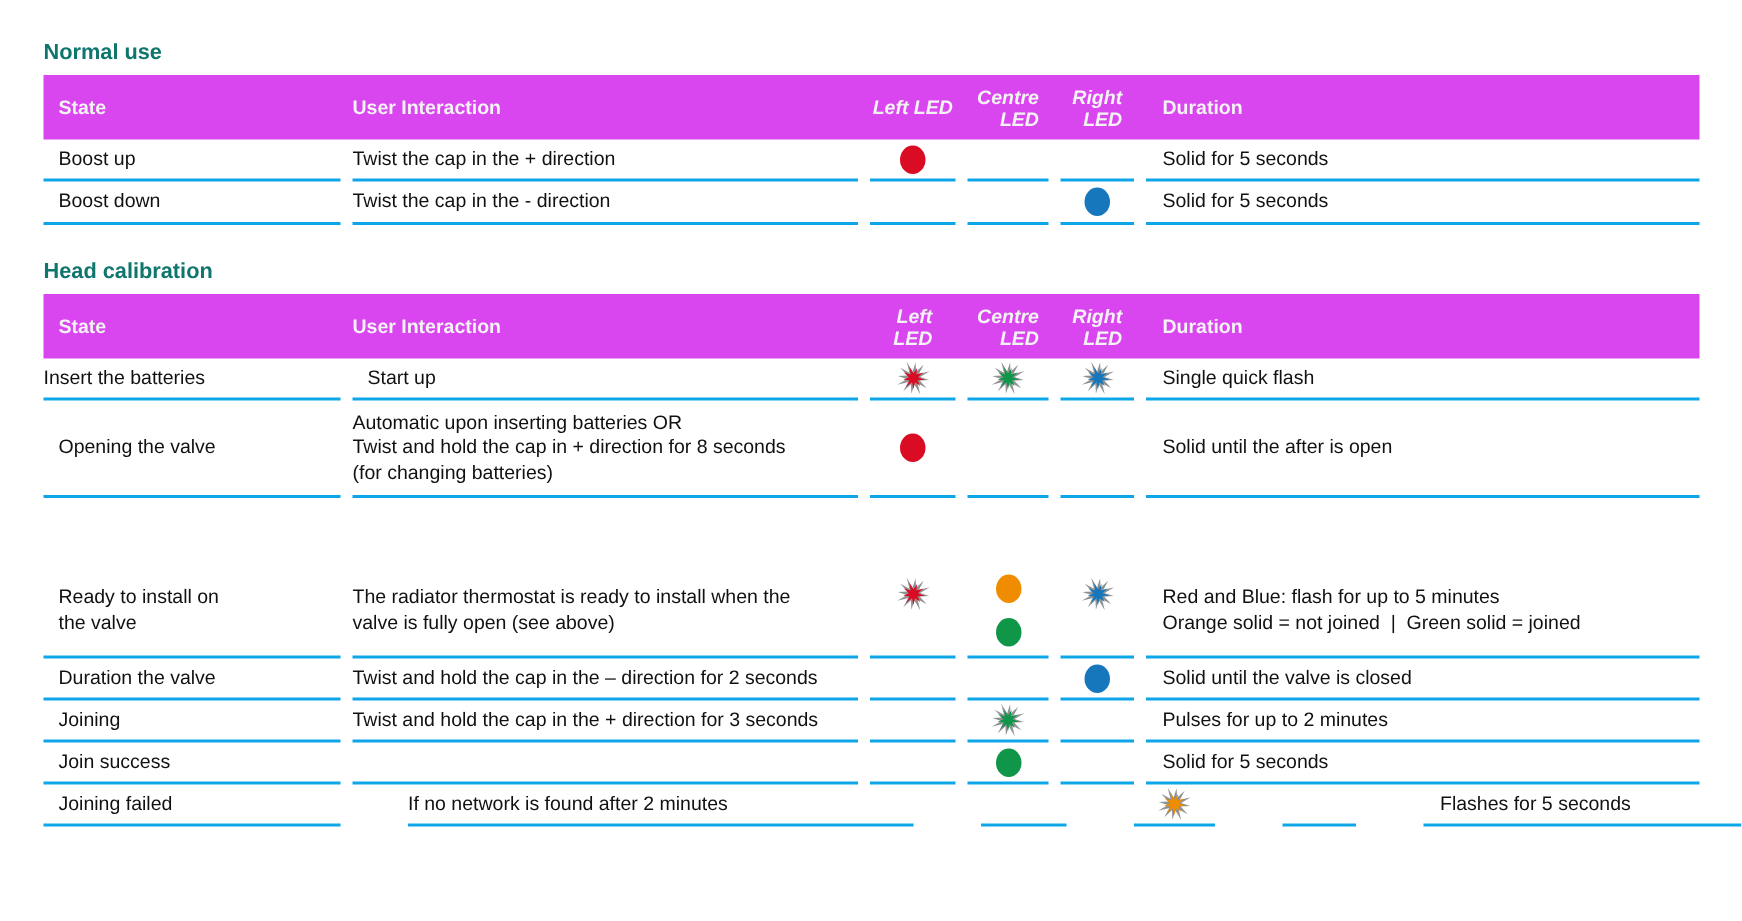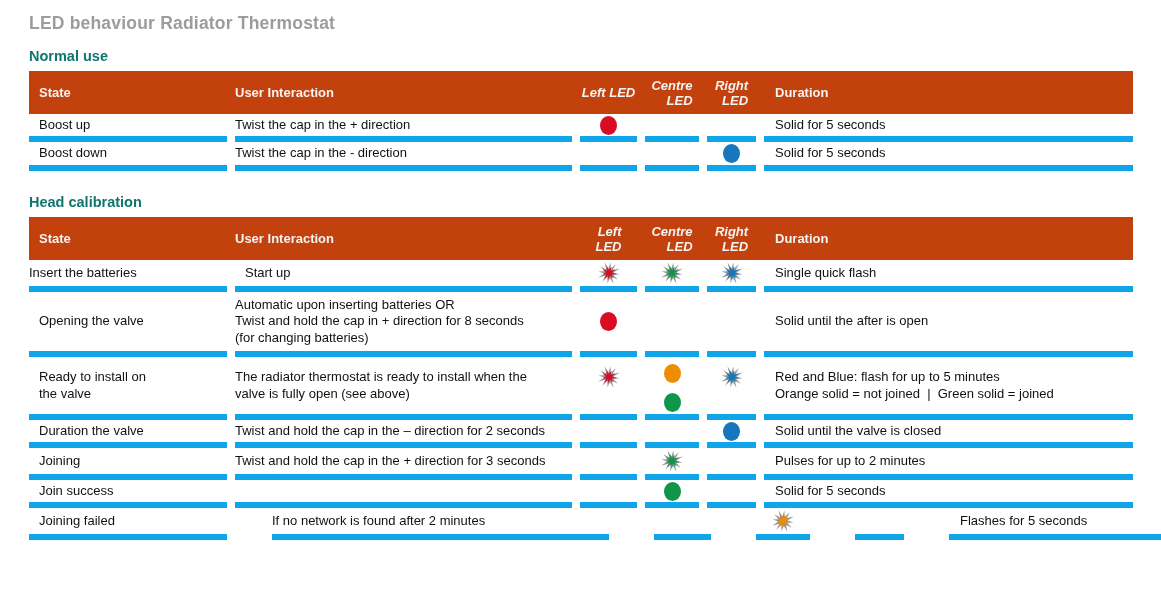--- a/index.html
+++ b/index.html
@@ -29,57 +29,56 @@
   .section .sec-gap-normal{margin-top:14px;}
   .section .sec-gap-calib{margin-top:23px;}
   .ledtable{margin-top:7px;width:1104px;}
   .trow-grid{
     display:grid;
     grid-template-columns:198px 337px 57px 54px 49px 369px;
     column-gap:8px;
     align-items:stretch;
   }
   .thead{
-    background:#c2410c;
+    background:#d946ef;
     min-height:43px;
   }
   .thead .cell{
     border-bottom:none;
     color:#f3f3f3;
     font-weight:bold;
     font-size:13px;
     line-height:15px;
   }
   .cell{
     display:flex;
     flex-direction:column;
     justify-content:center;
     align-items:flex-start;
     font-size:13px;
     line-height:16.5px;
     white-space:pre-wrap;
     box-sizing:border-box;
   }
-  .trow .cell{border-bottom:6px solid #0ea5e9;}
+  .trow .cell{border-bottom:2px solid #0ea5e9;}
   .c-state{padding-left:10px;padding-right:4px;}
   .c-duration{padding-left:11px;padding-right:4px;}
   .c-led{align-items:center;text-align:right;white-space:pre-line;font-style:italic;}
   .c-led.top{justify-content:flex-start;padding-top:7px;}
   .led-stack{display:flex;flex-direction:column;align-items:center;gap:10px;}
   .led-dot{
     width:17px;height:19px;border-radius:50%;
     display:inline-block;
   }
   .led-flash{display:inline-block;}
 </style>
 </head>
 <body>
 
 <div class="page">
-  <h1 class="doc-title">LED behaviour Radiator Thermostat</h1>
   <div id="sections">
       <div class="section">
         <h2 class="sec-gap-normal">Normal use</h2>
         <div class="ledtable">
           <div class="thead trow-grid">
             <div class="cell c-state">State</div>
             <div class="cell c-interaction">User Interaction</div>
             <div class="cell c-left c-led">Left LED</div>
             <div class="cell c-centre c-led">Centre
 LED</div>
@@ -139,21 +138,21 @@
           <div class="trow trow-grid" style="min-height: 65px;">
             <div class="cell c-state">Opening the valve</div>
             <div class="cell c-interaction">Automatic upon inserting batteries OR
 Twist and hold the cap in + direction for 8 seconds
 (for changing batteries)</div>
             <div class="cell c-left c-led"><span class="led-stack"><span class="led-dot" style="background: rgb(218, 12, 36);"></span></span></div>
             <div class="cell c-centre c-led"><span class="led-stack"></span></div>
             <div class="cell c-right c-led"><span class="led-stack"></span></div>
             <div class="cell c-duration">Solid until the after is open</div>
           </div>
-          <div class="trow trow-grid" style="min-height: 63px;">
+          <div class="trow trow-grid" style="min-height: 63px; margin-top: 44px;">
             <div class="cell c-state">Ready to install on
 the valve</div>
             <div class="cell c-interaction">The radiator thermostat is ready to install when the
 valve is fully open (see above)</div>
             <div class="cell c-left c-led top"><span class="led-stack"><svg width="26" height="26" viewBox="0 0 26 26" class="led-flash">
                   <polygon points="14.4,2.5 14.7,8.9 19.8,4.2 16.5,10.3 23.8,8.5 17.4,12.4 23.5,14.4 17.1,14.7 21.8,19.8 15.7,16.5 17.5,23.8 13.6,17.4 11.6,23.5 11.3,17.1 6.2,21.8 9.5,15.7 2.2,17.5 8.6,13.6 2.5,11.6 8.9,11.3 4.2,6.2 10.3,9.5 8.5,2.2 12.4,8.6" fill="#8f9193"></polygon>
                   <polygon points="15.4,6.4 14.9,10.7 19.4,9.3 16.0,12.5 20.6,14.3 15.6,14.5 17.5,18.4 14.0,15.8 13.0,20.3 12.0,15.8 8.0,18.9 10.4,14.5 6.1,14.2 10.0,12.5 6.6,9.3 11.1,10.7 10.4,5.8 13.0,10.0" fill="#da0c24"></polygon>
                 </svg></span></div>
             <div class="cell c-centre c-led top"><span class="led-stack"><span class="led-dot" style="background: rgb(240, 140, 0);"></span><span class="led-dot" style="background: rgb(16, 150, 72);"></span></span></div>
             <div class="cell c-right c-led top"><span class="led-stack"><svg width="26" height="26" viewBox="0 0 26 26" class="led-flash">

